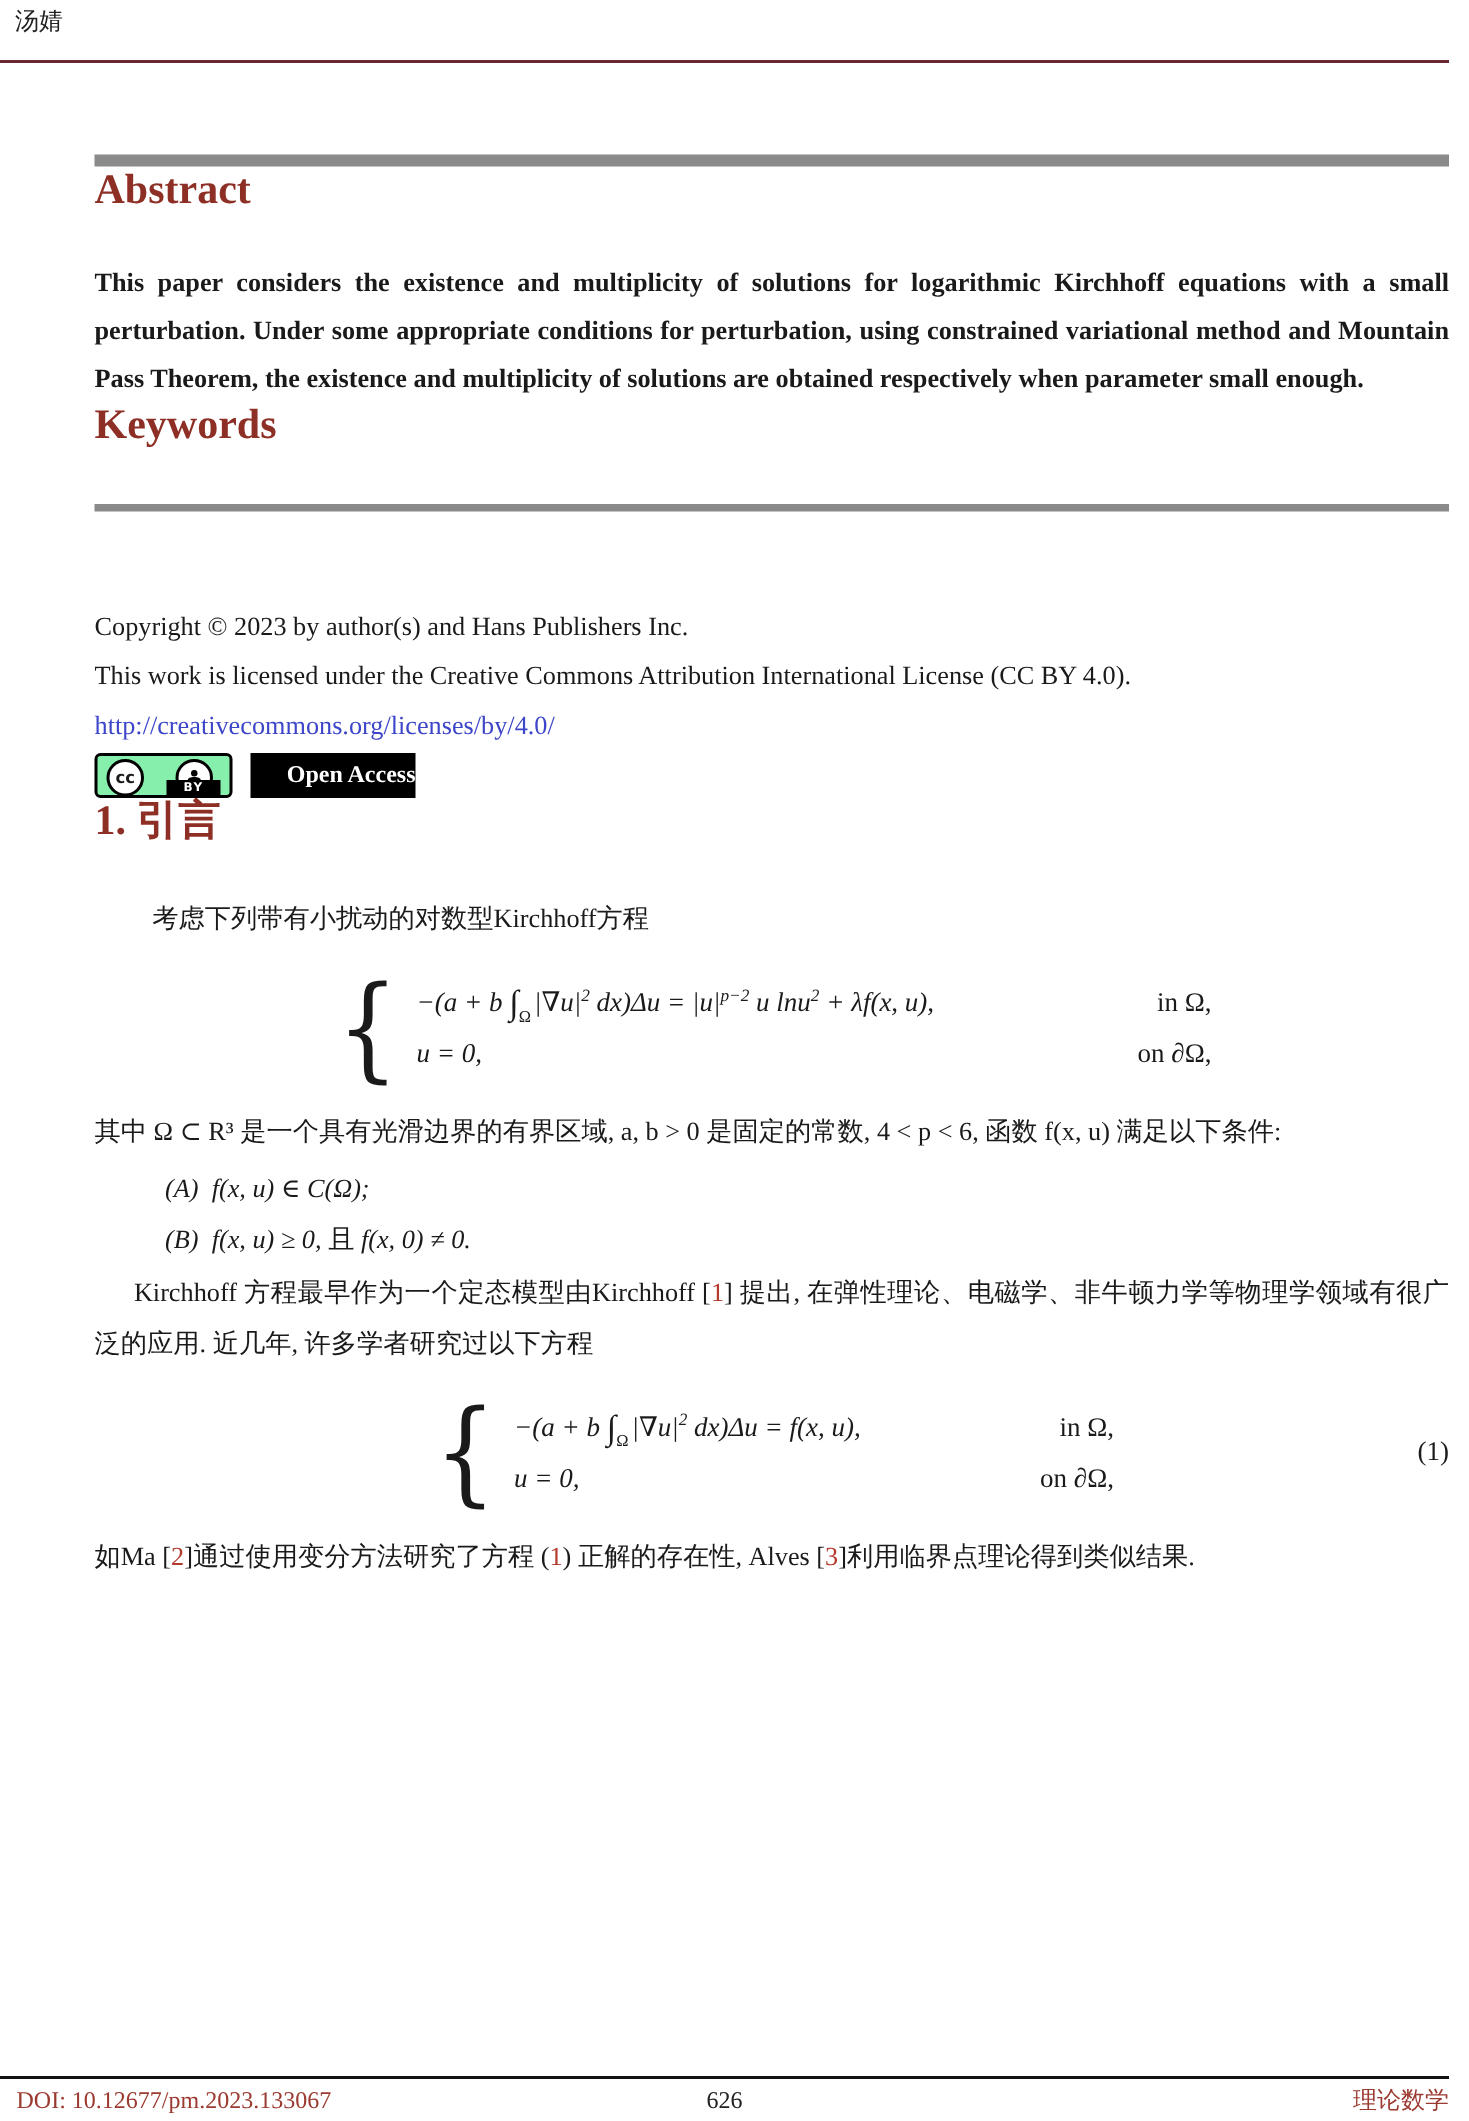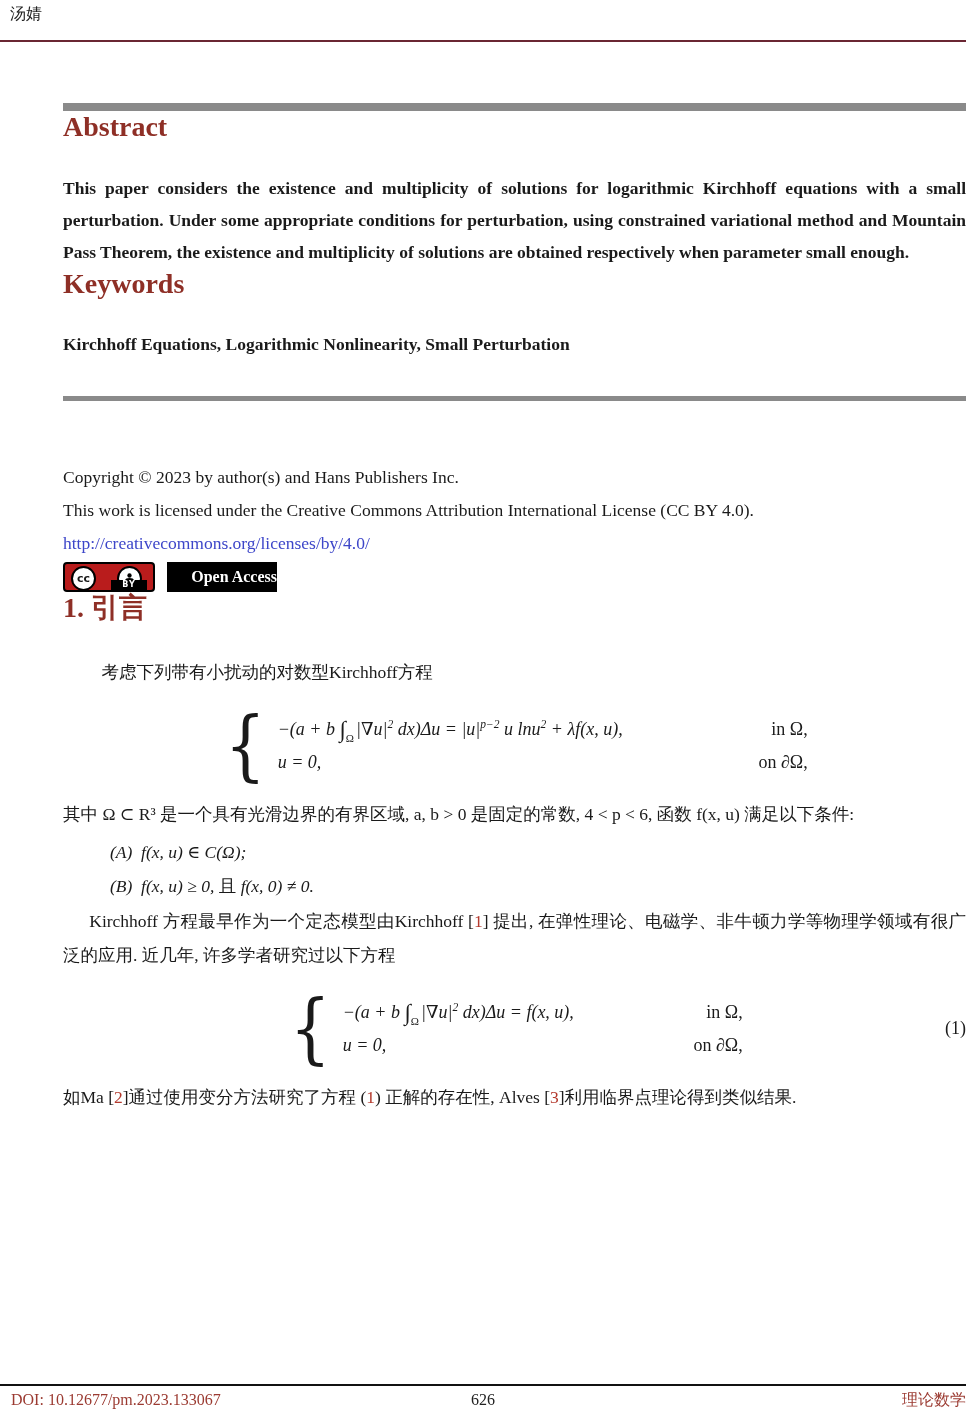--- a/index.html
+++ b/index.html
@@ -22,21 +22,21 @@
   .h-keywords{margin-top:29px;}
   .h-section{margin-top:66px;}
   .bold-body{
     font-weight:700;font-size:17.5px;line-height:32px;text-align:justify;margin-top:29px;
   }
   .kw-body{margin-top:28px;}
   .copyright{margin-top:60px;font-size:17.5px;line-height:33px;}
   .cc-link{color:#3d46c9;text-decoration:none;cursor:pointer;}
   .badges{margin-top:2px;display:flex;align-items:flex-start;}
   .cc-badge{
-    position:relative;width:92px;height:30px;background:#b91c1c;border:2px solid #000;
+    position:relative;width:92px;height:30px;background:#86efac;border:2px solid #000;
     border-radius:4px;box-sizing:border-box;display:block;cursor:pointer;
   }
   .cc-circle,.person-circle{
     position:absolute;top:2px;width:21px;height:21px;border-radius:50%;
     border:2px solid #000;background:#fff;display:flex;align-items:center;justify-content:center;
   }
   .cc-circle{left:6px;font-weight:700;font-size:11px;font-family:"DejaVu Sans",sans-serif;}
   .person-circle{left:52px;}
   .by-tab{
     position:absolute;bottom:0px;left:46px;width:36px;height:10px;background:#000;color:#fff;
@@ -87,21 +87,20 @@
 <div class="top-rule"></div>
 
 <div class="content">
 
   <div class="bar bar1"></div>
 
   <h2 class="rubric h-abstract">Abstract</h2>
   <div class="bold-body">This paper considers the existence and multiplicity of solutions for logarithmic Kirchhoff equations with a small perturbation.  Under some appropriate conditions for perturbation, using constrained variational method and Mountain Pass Theorem, the existence and multiplicity of solutions are obtained respectively when parameter small enough.</div>
 
   <h2 class="rubric h-keywords">Keywords</h2>
-  <div class="bold-body kw-body">Kirchhoff Equations, Logarithmic Nonlinearity, Small Perturbation</div>
 
   <div class="bar bar2"></div>
 
   <div class="copyright">
     <div>Copyright © 2023 by author(s) and Hans Publishers Inc.</div>
     <div>This work is licensed under the Creative Commons Attribution International License (CC BY 4.0).</div>
     <div><a class="cc-link">http://creativecommons.org/licenses/by/4.0/</a></div>
   </div>
 
   <div class="badges">

